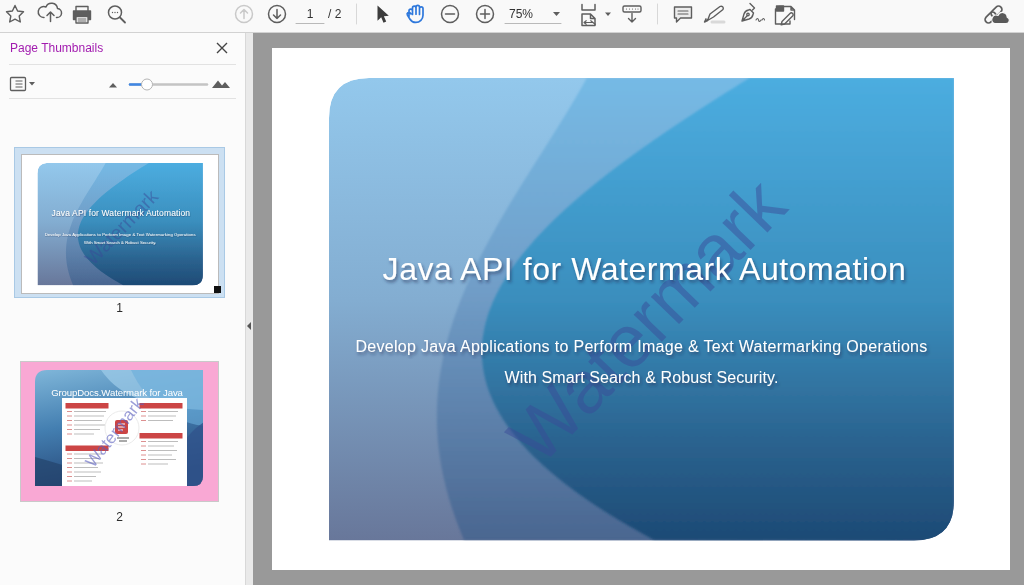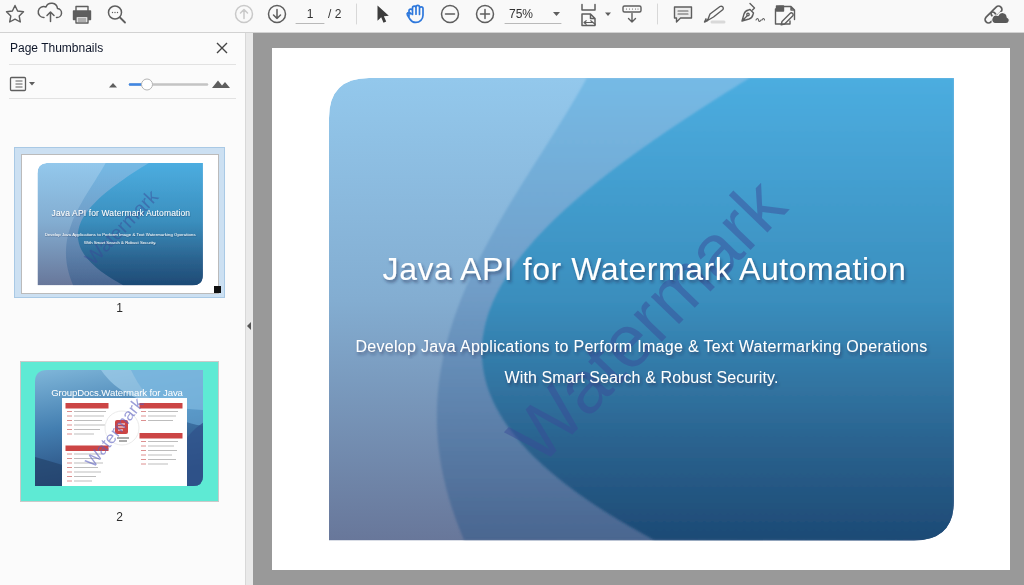--- a/index.html
+++ b/index.html
@@ -5,28 +5,28 @@
   * { margin:0; padding:0; box-sizing:border-box; }
   html,body { width:1024px; height:585px; overflow:hidden; font-family:"Liberation Sans", sans-serif; }
   body { position:relative; background:#999; }
   .toolbar { position:absolute; left:0; top:0; width:1024px; height:33px; background:#f9f9f9; border-bottom:1px solid #d2d2d2; z-index:5; }
   .sidebar { position:absolute; left:0; top:33px; width:245px; height:552px; background:#fbfbfb; }
   .gutter { position:absolute; left:245px; top:33px; width:8px; height:552px; background:#e9e9e9; border-left:1px solid #d8d8d8; }
   .gutter .tri { position:absolute; left:1px; top:289px; width:0; height:0; border-top:4px solid transparent; border-bottom:4px solid transparent; border-right:4px solid #555; }
   .main { position:absolute; left:253px; top:33px; width:771px; height:552px; background:#999; }
   .page { position:absolute; left:19px; top:15px; width:738px; height:522px; background:#fff; }
   .slide-wrap { position:absolute; left:57px; top:30px; width:625px; height:463px; }
-  .sb-head { position:absolute; left:10px; top:8px; font-size:12px; color:#0f172a; }
+  .sb-head { position:absolute; left:10px; top:8px; font-size:12px; color:#a21caf; }
   .sb-x { position:absolute; right:17px; top:9px; width:12px; height:12px; }
   .sb-div1 { position:absolute; left:9px; right:9px; top:31px; border-top:1px solid #e2e2e2; }
   .sb-div2 { position:absolute; left:9px; right:9px; top:65px; border-top:1px solid #e2e2e2; }
   .thumb1-sel { position:absolute; left:14px; top:114px; width:211px; height:151px; background:#cce0f2; border:1px solid #a9c9e5; }
   .thumb1-page { position:absolute; left:7px; top:7px; width:196px; height:138px; background:#fff; box-shadow:0 0 0 1px #bbb; }
   .thumb-label { position:absolute; width:211px; text-align:center; font-size:12px; color:#2c2c2c; }
-  .thumb2-page { position:absolute; left:20px; top:328px; width:199px; height:141px; background:#5eead4; border:1px solid #c9c9c9; }
+  .thumb2-page { position:absolute; left:20px; top:328px; width:199px; height:141px; background:#f9a8d4; border:1px solid #c9c9c9; }
   .handle { position:absolute; width:7px; height:7px; background:#111; }
 </style>
 </head>
 <body>
 <svg width="0" height="0" style="position:absolute">
 <defs>
   <linearGradient id="gbase" x1="0" y1="0" x2="0" y2="1">
     <stop offset="0" stop-color="#93c8ec"></stop>
         <stop offset="0.48" stop-color="#83add1"></stop>
         <stop offset="1" stop-color="#68779a"></stop>

